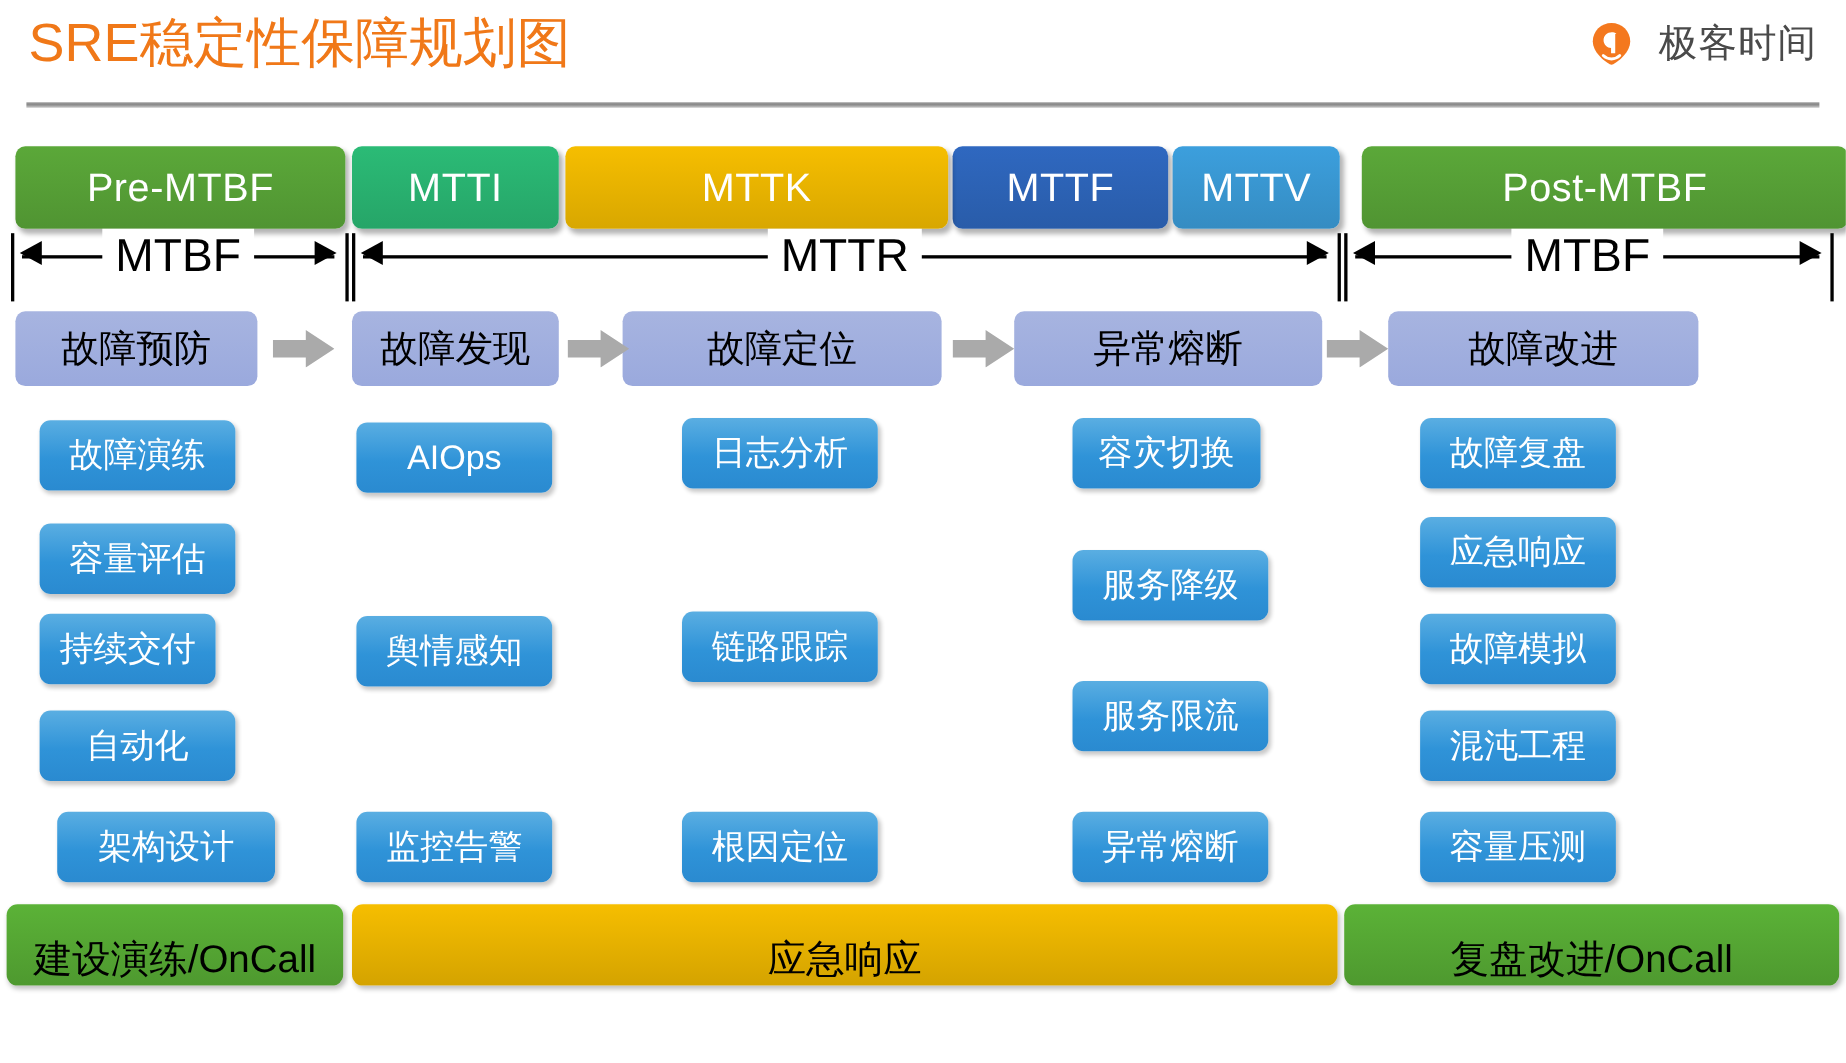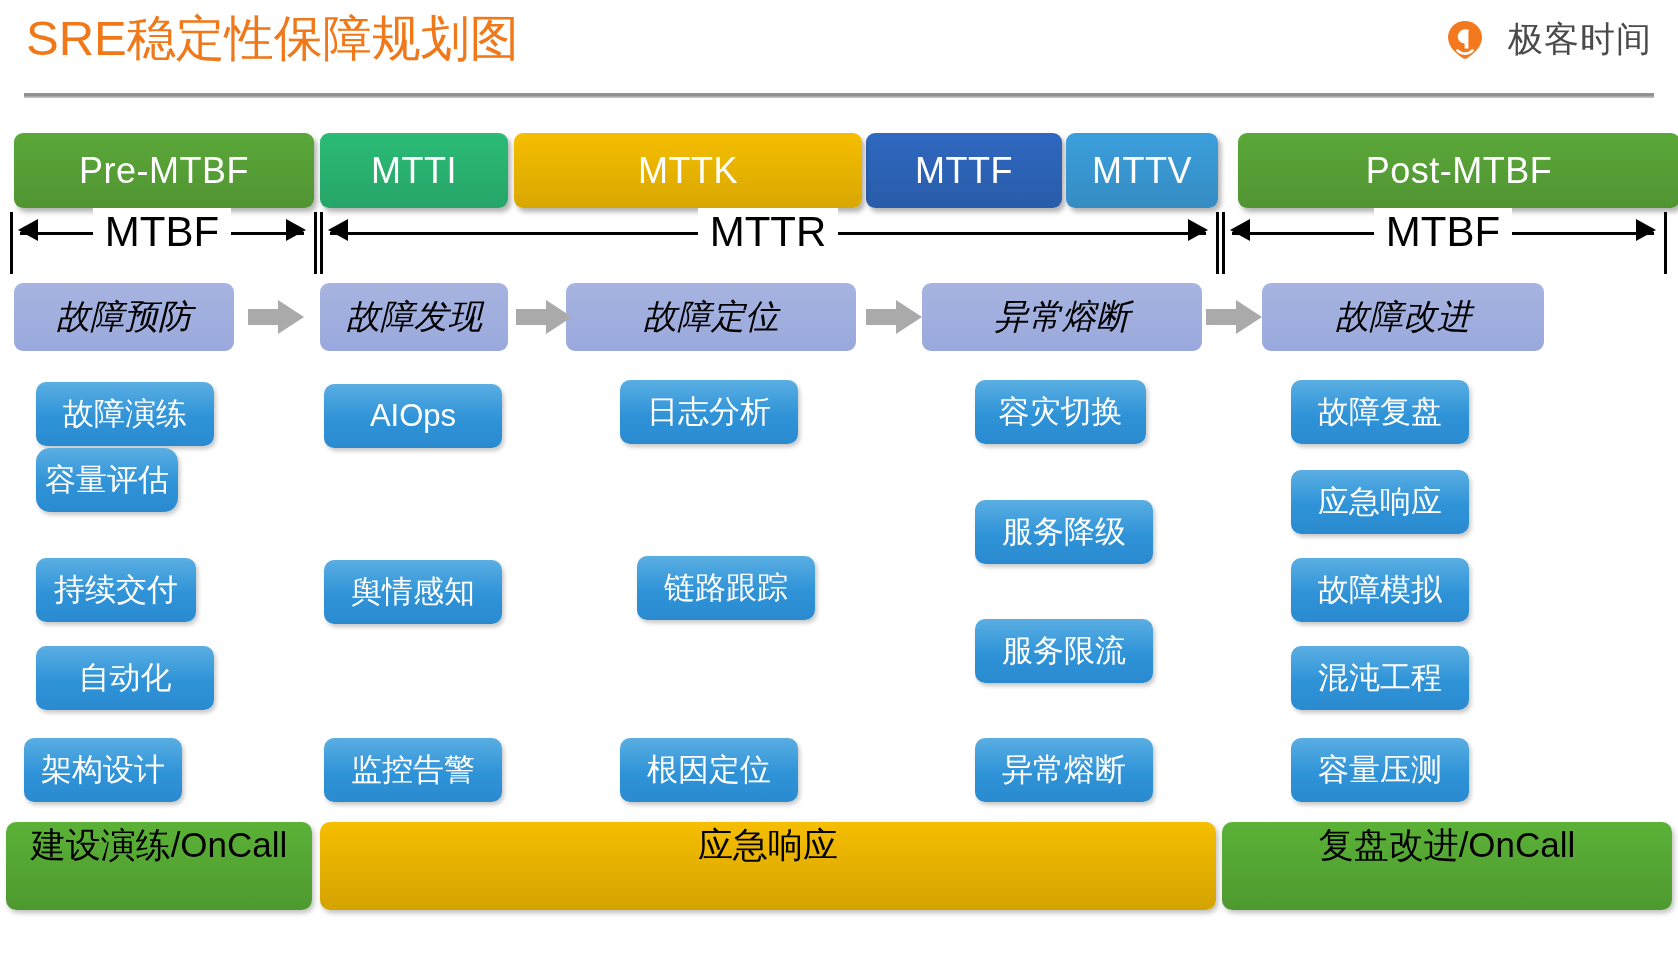--- a/index.html
+++ b/index.html
@@ -136,21 +136,20 @@
     top: 0;
     height: 68px;
     border-radius: 9px;
     background: linear-gradient(to bottom, #a7b4e0 0%, #9aa9dd 100%);
     display: flex;
     align-items: center;
     justify-content: center;
     font-size: 34px;
     color: #000000;
     white-space: nowrap;
-    font-style: italic;
   }
   .stage-arrow {
     position: absolute;
     top: 17px;
     width: 56px;
     height: 34px;
   }
 
   
   #chips-layer {
@@ -180,24 +179,24 @@
   #bottom-row {
     position: absolute;
     left: 0px;
     top: 822px;
     width: 1678px;
     height: 78px;
   }
   .bottom-bar {
     position: absolute;
     top: 0;
-    height: 88px;
+    height: 74px;
     border-radius: 10px;
     display: flex;
-    align-items: flex-start;
+    align-items: flex-end;
     justify-content: center;
     font-size: 35px;
     color: #000000;
     white-space: nowrap;
     box-shadow: 2px 3px 5px rgba(0,0,0,0.25);
   }
 </style>
 </head>
 <body>
 
@@ -287,45 +286,45 @@
         </svg></div>
       <div class="stage-arrow" style="left: 1206px;"><svg width="56" height="34" viewBox="0 0 56 34">
           <path d="M0 9 L30 9 L30 0 L56 17 L30 34 L30 25 L0 25 Z" fill="#AAAAAA"></path>
         </svg></div>
     </div>
 
   <div id="chips-layer">
       <div class="chip" style="left: 36px; top: 382px; width: 178px;">
         <span>故障演练</span>
       </div>
-      <div class="chip" style="left: 36px; top: 448px; width: 142px; border-radius: 14px;">
+      <div class="chip" style="left: 36px; top: 476px; width: 178px;">
         <span>容量评估</span>
       </div>
       <div class="chip" style="left: 36px; top: 558px; width: 160px;">
         <span>持续交付</span>
       </div>
       <div class="chip" style="left: 36px; top: 646px; width: 178px;">
         <span>自动化</span>
       </div>
-      <div class="chip" style="left: 24px; top: 738px; width: 158px;">
+      <div class="chip" style="left: 52px; top: 738px; width: 198px;">
         <span>架构设计</span>
       </div>
       <div class="chip" style="left: 324px; top: 384px; width: 178px;">
         <span>AIOps</span>
       </div>
       <div class="chip" style="left: 324px; top: 560px; width: 178px;">
         <span>舆情感知</span>
       </div>
       <div class="chip" style="left: 324px; top: 738px; width: 178px;">
         <span>监控告警</span>
       </div>
       <div class="chip" style="left: 620px; top: 380px; width: 178px;">
         <span>日志分析</span>
       </div>
-      <div class="chip" style="left: 620px; top: 556px; width: 178px; margin-left: 17px;">
+      <div class="chip" style="left: 620px; top: 556px; width: 178px;">
         <span>链路跟踪</span>
       </div>
       <div class="chip" style="left: 620px; top: 738px; width: 178px;">
         <span>根因定位</span>
       </div>
       <div class="chip" style="left: 975px; top: 380px; width: 171px;">
         <span>容灾切换</span>
       </div>
       <div class="chip" style="left: 975px; top: 500px; width: 178px;">
         <span>服务降级</span>

